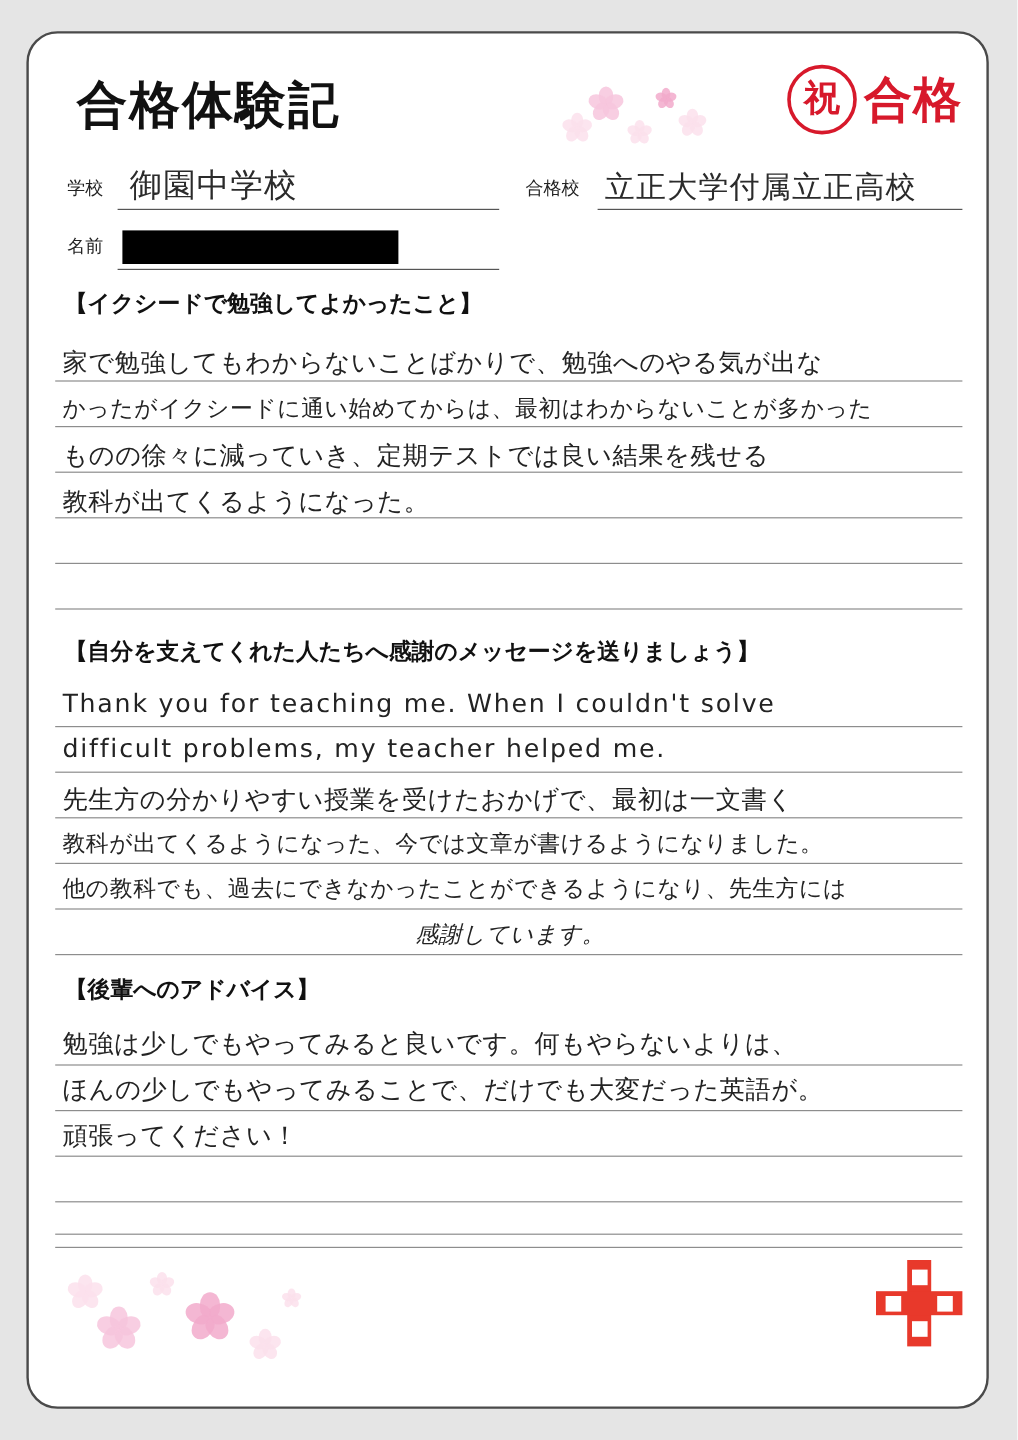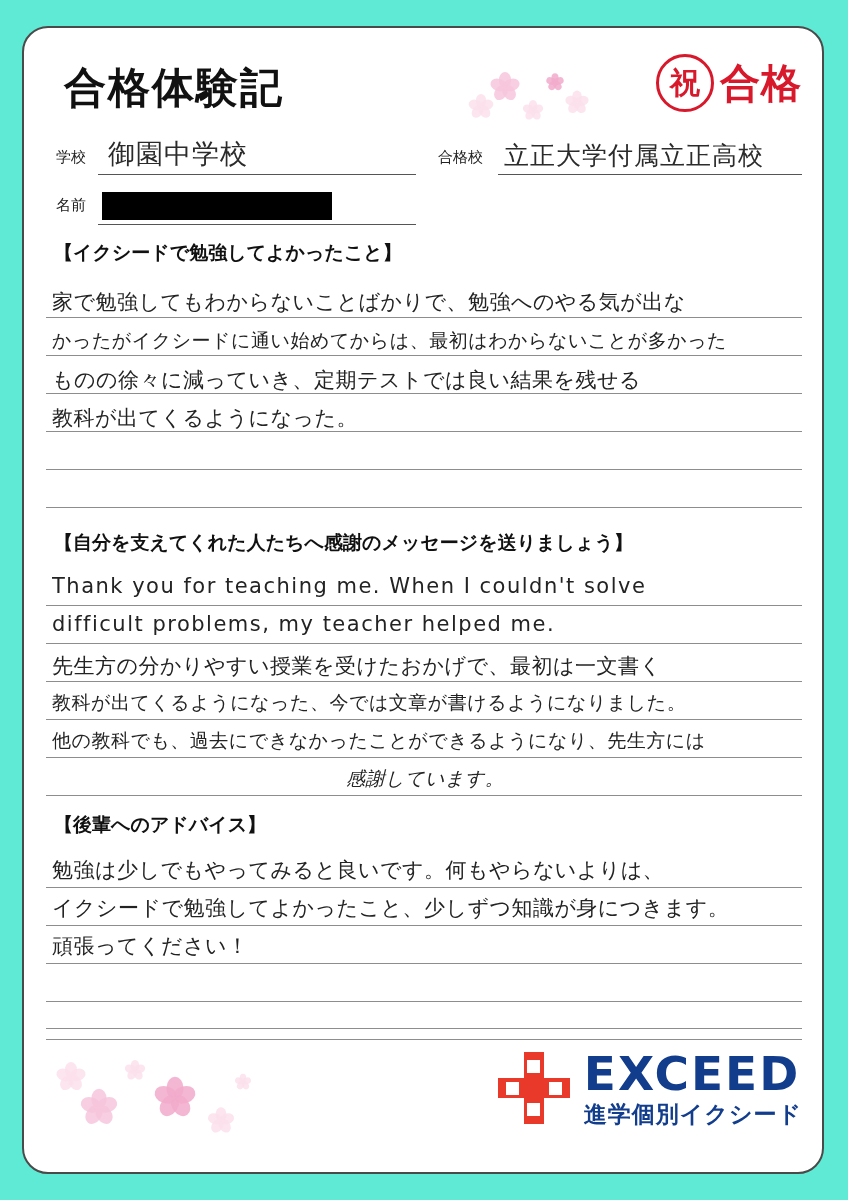--- a/index.html
+++ b/index.html
@@ -12,21 +12,21 @@
     height: 1200px;
     font-family: "Liberation Sans", sans-serif;
     color: #1a1a1a;
     overflow: hidden;
   }
 
   .sheet {
     position: relative;
     width: 848px;
     height: 1200px;
-    background: #5eead4;
+    background: #e5e5e5;
   }
 
   
   .form-border {
     position: absolute;
     left: 22px;
     top: 26px;
     width: 802px;
     height: 1148px;
     border: 2px solid #4a4a4a;
@@ -375,21 +375,21 @@
       <div class="section-heading">【後輩へのアドバイス】</div>
 
       <div class="ruled" style="margin-top:12px;">
         <div class="rule-line"></div>
         <div class="rule-line"></div>
         <div class="rule-line"></div>
         <div class="rule-line"></div>
         <div class="rule-line"></div>
 
         <div class="ans-text" style="top:6px;">勉強は少しでもやってみると良いです。何もやらないよりは、</div>
-        <div class="ans-text" style="top:44px;">イクシードで勉強してよかったこと、少しずつ知識が身につきます。</div>
+        <div class="ans-text" style="top:44px;">ほんの少しでもやってみることで、だけでも大変だった英語が。</div>
         <div class="ans-text" style="top:82px;">頑張ってください！</div>
       </div>
     </div>
 
   </div>
 
   <div class="footer">
     <div class="footer-rule"></div>
 
     <div class="sakura" style="left:10px; top:6px; width:220px; height:100px;">
@@ -439,19 +439,15 @@
 
     <div class="logo-block">
       <div class="cross-mark">
         <div class="bar v"></div>
         <div class="bar h"></div>
         <div class="dot d1"></div>
         <div class="dot d2"></div>
         <div class="dot d3"></div>
         <div class="dot d4"></div>
       </div>
-      <div class="brand">
-        <div class="brand-name">EXCEED</div>
-        <div class="brand-sub">進学個別イクシード</div>
-      </div>
     </div>
   </div>
 </div>
 
 </body></html>

